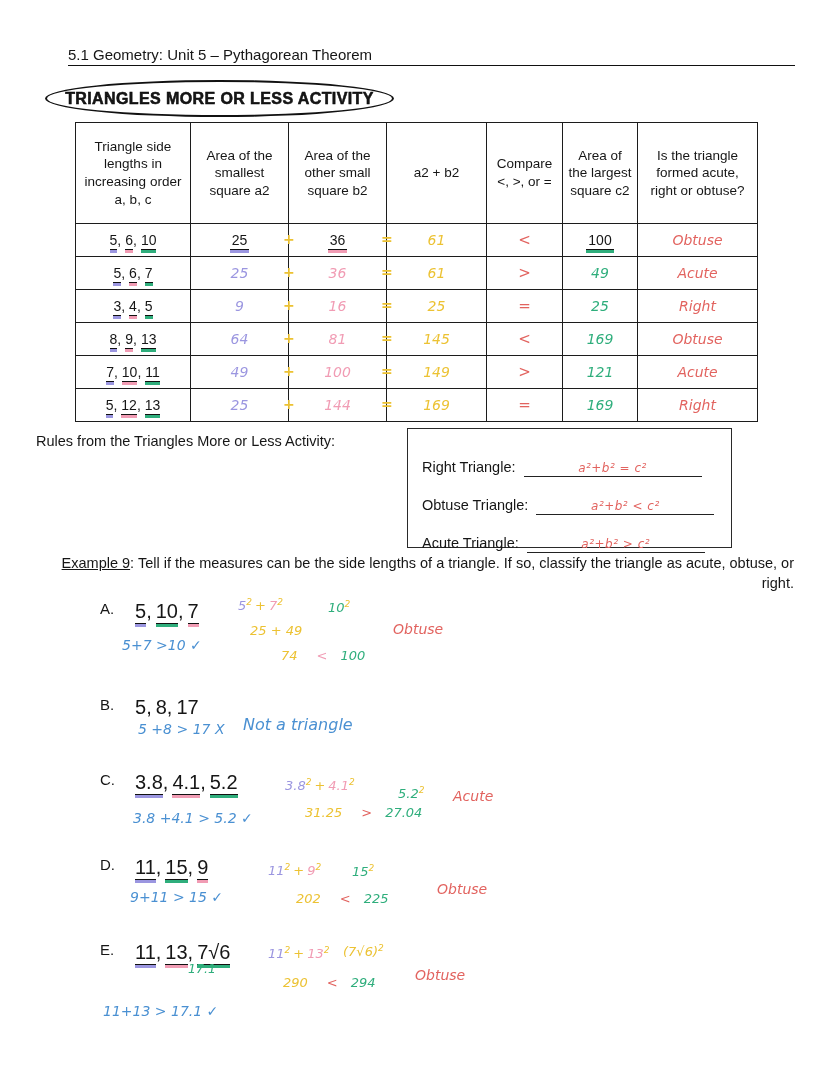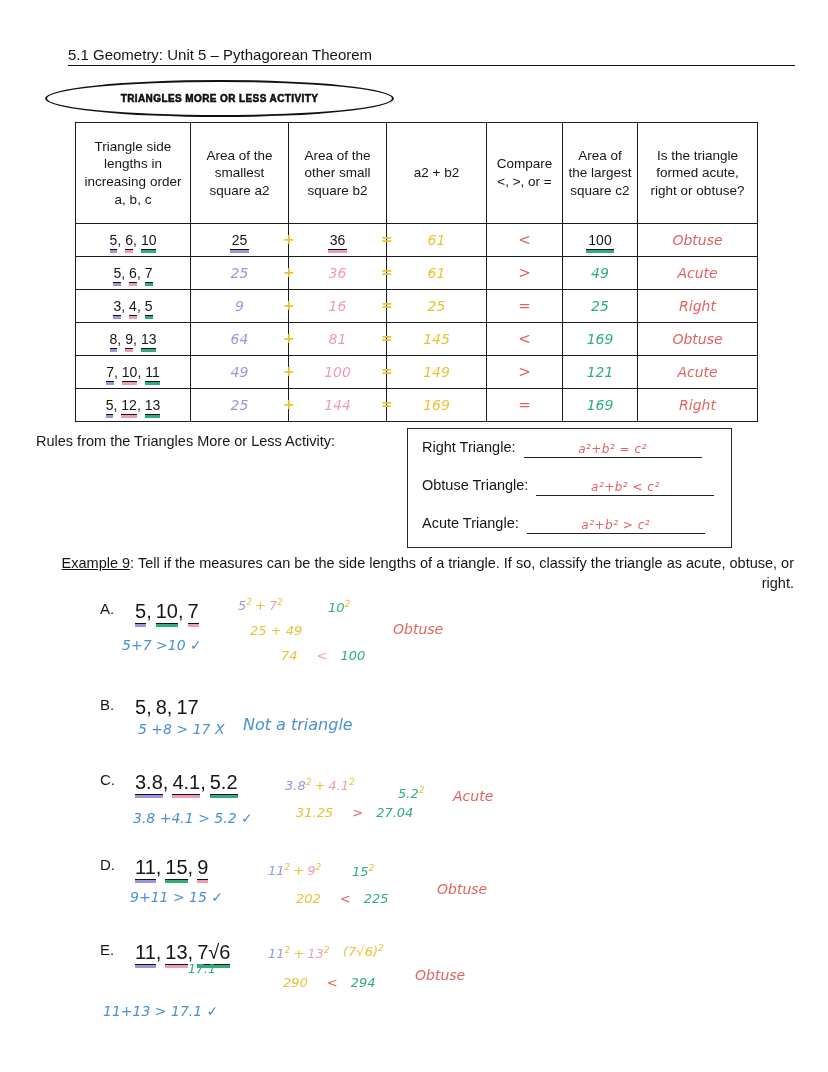--- a/index.html
+++ b/index.html
@@ -8,21 +8,21 @@
     font-family:"Liberation Sans", sans-serif; color:#161616; overflow:hidden;
   }
   
   .title { position:absolute; left:68px; top:46px; font-size:15px; }
   .title-rule { position:absolute; left:68px; top:65px; width:727px; height:0; border-top:1.5px solid #111; }
   .banner {
     position:absolute; left:45px; top:80px; width:345px; height:33px;
     border:2px solid #111; border-radius:50%;
     display:flex; align-items:center; justify-content:center;
   }
-  .banner-text { font-size:10px; font-weight:900; letter-spacing:.4px; -webkit-text-stroke:.5px #000; }
+  .banner-text { font-size:16px; font-weight:900; letter-spacing:.4px; -webkit-text-stroke:.5px #000; }
 
   
   .hw, .hwp { font-family:"DejaVu Sans", sans-serif; font-style:italic; }
   .purple { color:var(--purple); } .pink { color:var(--pink); }
   .yellow { color:var(--yellow); } .green { color:var(--green); }
   .red { color:var(--red); }       .blue { color:var(--blue); }
 
   
   .acttable { position:absolute; left:75px; top:122px; width:682px; border-collapse:collapse; table-layout:fixed; }
   .acttable th, .acttable td { border:1.6px solid #1c1c1c; text-align:center; vertical-align:middle; }
@@ -37,21 +37,21 @@
   .acc-purple { box-shadow:0 3px 0 var(--purple); }
   .acc-pink   { box-shadow:0 3px 0 var(--pink); }
   .acc-green  { box-shadow:0 3px 0 var(--green); }
   .colop { position:absolute; top:50%; transform:translateY(-54%); left:-6px; font-size:14px; font-weight:700; z-index:2; }
   .acttable .hw { font-size:14px; }
   .acttable .cmp { font-size:15px; }
 
   
   .rules-label { position:absolute; left:36px; top:433px; font-size:14.5px; }
   .rules-box { position:absolute; left:407px; top:428px; width:325px; height:120px; border:1.6px solid #2a2a2a; box-sizing:border-box; padding:10px 14px 0 14px; }
-  .rule-row { height:38px; display:flex; align-items:flex-start; }
+  .rule-row { height:38px; display:flex; align-items:flex-end; }
   .rule-label { font-size:14.5px; padding-bottom:2px; white-space:nowrap; }
   .rule-line { display:inline-block; margin-left:8px; width:178px; border-bottom:1.6px solid #222; text-align:center; }
   .rule-ans { font-size:12px; letter-spacing:.5px; }
 
   
   .ex9 { position:absolute; left:36px; top:553px; width:758px; font-size:14.5px; line-height:1.4;text-align:right; }
   .ex9-label { text-decoration:underline; }
 
   
   .prob { position:absolute; left:0; width:828px; height:0; }
@@ -70,21 +70,21 @@
   .note  { font-size:16px; }
   .answer { font-size:14px; }
   .cmp-sym { margin:0 13px 0 19px; }
   .sq2 .c { color:var(--green); }
   .pE .sq2 .c { color:var(--yellow); }
   .pA .cmp-sym { color:var(--pink); }
   
   .pA .sq1 {left:238px; top:1px;}  .pA .sq2 {left:328px; top:3px;}  .pA .sumline {left:250px; top:27px;}
   .pA .cmpline {left:266px; top:52px;margin-left:15px;} .pA .check {left:122px; top:41px;} .pA .answer {left:393px; top:25px;}
   .pB .check {left:138px; top:29px;} .pB .note {left:243px; top:23px;}
-  .pC .sq1 {left:285px; top:10px;} .pC .sq2 {left:398px; top:18px;} .pC .cmpline {left:296px; top:38px;}
+  .pC .sq1 {left:285px; top:10px;} .pC .sq2 {left:398px; top:18px;} .pC .cmpline {left:305px; top:38px;}
   .pC .check {left:133px; top:43px;} .pC .answer {left:453px; top:21px;}
   .pD .sq1 {left:268px; top:10px;} .pD .sq2 {left:352px; top:11px;} .pD .cmpline {left:296px; top:39px;}
   .pD .check {left:130px; top:37px;} .pD .answer {left:437px; top:29px;}
   .pE .sq1 {left:268px; top:8px;}  .pE .sq2 {left:343px; top:6px;}  .pE .cmpline {left:283px; top:38px;}
   .pE .check {left:103px; top:66px;} .pE .answer {left:415px; top:30px;}
   .sub-note { left:188px; top:24px; font-size:12.5px; color:var(--green); }
 </style>
 </head>
 <body>
 

